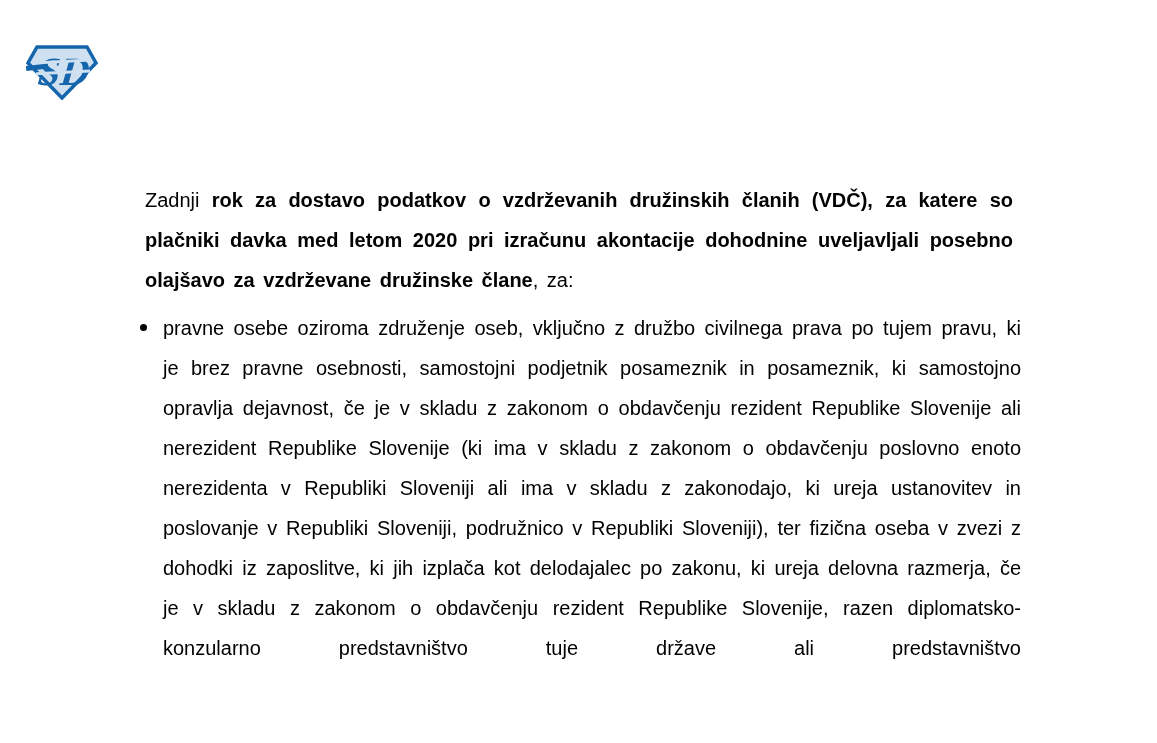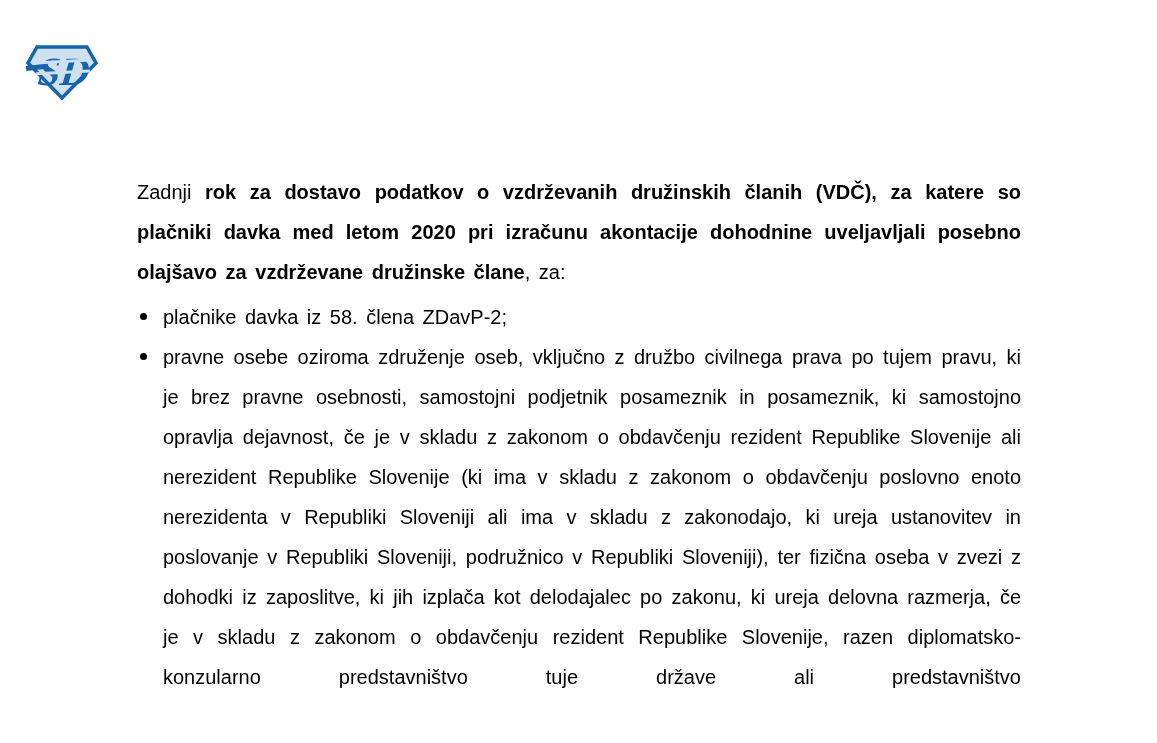--- a/index.html
+++ b/index.html
@@ -23,21 +23,21 @@
   .content {
     position: absolute;
     left: 137px;
     top: 172px;
     width: 884px;
     font-size: 20px;
     line-height: 40px;
     text-align: justify;
     word-spacing: 3px;
   }
-  .lead { margin: 0; }
+  .lead { margin: 8px; }
   .lead .bold { font-weight: bold; }
   ul.bullet-list {
     list-style: none;
     margin: 5px 0 0 0;
     padding: 0;
   }
   ul.bullet-list li {
     position: relative;
     padding-left: 26px;
     text-align: justify;
@@ -75,18 +75,17 @@
       <rect x="10" y="27" width="54" height="3" fill="#cfe1f1" transform="rotate(-3 36 28)"></rect>
 
       <rect x="0" y="21" width="18" height="5" fill="#1565ad" transform="rotate(-6 9 23)"></rect>
     </svg>
   </div>
 
   <div class="content">
     <p class="lead"><span>Zadnji </span><span class="bold">rok za dostavo podatkov o vzdrževanih družinskih članih (VDČ), za katere so plačniki davka med letom 2020 pri izračunu akontacije dohodnine uveljavljali posebno olajšavo za vzdrževane družinske člane</span><span>, za:</span></p>
 
     <ul class="bullet-list">
-      <li>plačnike davka iz 58. člena ZDavP-2;</li>
       <li class="continues">pravne osebe oziroma združenje oseb, vključno z družbo civilnega prava po tujem pravu, ki je brez pravne osebnosti, samostojni podjetnik posameznik in posameznik, ki samostojno opravlja dejavnost, če je v skladu z zakonom o obdavčenju rezident Republike Slovenije ali nerezident Republike Slovenije (ki ima v skladu z zakonom o obdavčenju poslovno enoto nerezidenta v Republiki Sloveniji ali ima v skladu z zakonodajo, ki ureja ustanovitev in poslovanje v Republiki Sloveniji, podružnico v Republiki Sloveniji), ter fizična oseba v zvezi z dohodki iz zaposlitve, ki jih izplača kot delodajalec po zakonu, ki ureja delovna razmerja, če je v skladu z zakonom o obdavčenju rezident Republike Slovenije, razen diplomatsko-konzularno predstavništvo tuje države ali predstavništvo</li>
     </ul>
   </div>
 
 </div>
 
 </body></html>

